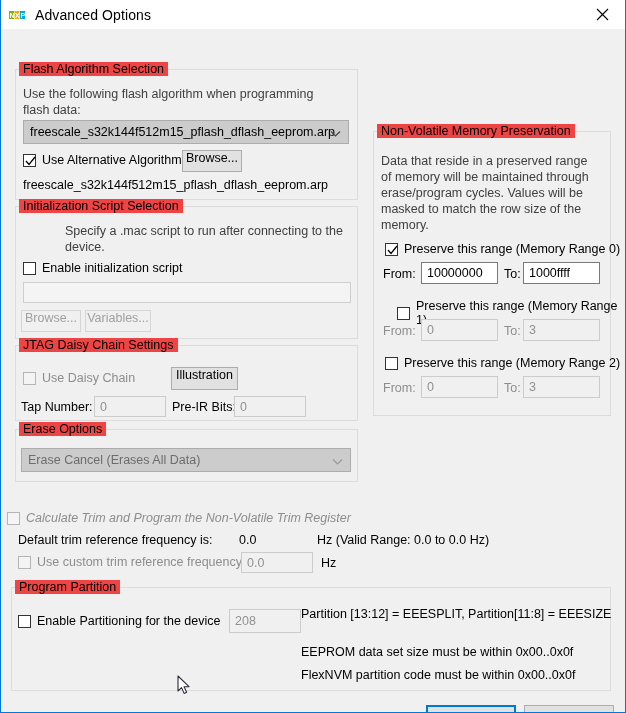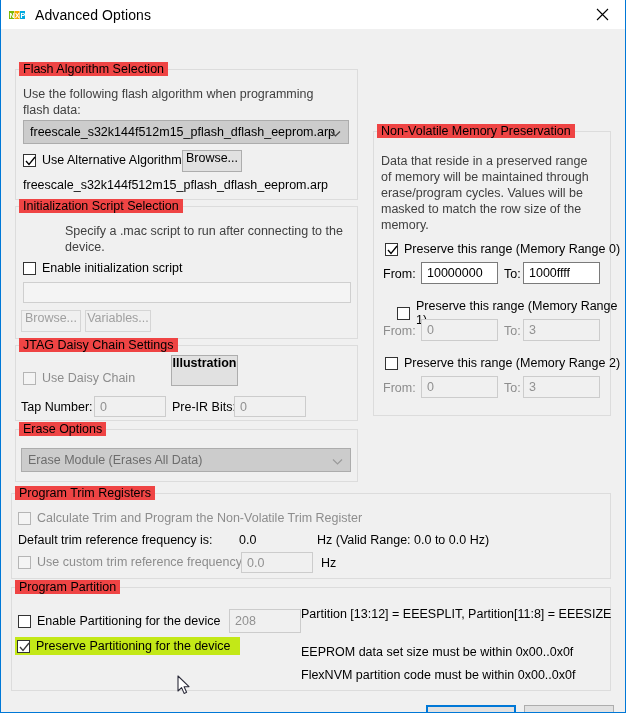--- a/index.html
+++ b/index.html
@@ -249,37 +249,37 @@
     <span>Variables...</span>
   </div>
 
   <div class="group" style="left:14px; top:316px; width:343px; height:76px;">
     <span class="glegend">JTAG Daisy Chain Settings</span>
   </div>
   <div class="cbrow disabled" style="left:22px; top:342px;">
     <span class="cbbox"></span>
     <span>Use Daisy Chain</span>
   </div>
-  <div class="btn" style="left:170px; top:326px; width:67px; height:31px;font-weight:bold;">
+  <div class="btn" style="left:170px; top:338px; width:67px; height:23px;">
     <span>Illustration</span>
   </div>
   <div class="lbl" style="left:20px; top:371px;">Tap Number:</div>
   <div class="txtbox disabled" style="left:93px; top:367px; width:72px; height:21px;">
     <span>0</span>
   </div>
   <div class="lbl" style="left:171px; top:371px;">Pre-IR Bits:</div>
   <div class="txtbox disabled" style="left:233px; top:367px; width:72px; height:21px;">
     <span>0</span>
   </div>
 
   <div class="group" style="left:14px; top:400px; width:343px; height:53px;">
     <span class="glegend">Erase Options</span>
   </div>
   <div class="combo disabled" style="left:20px; top:419px; width:330px; height:24px;">
-    <span>Erase Module (Erases All Data)</span>
+    <span>Erase Cancel (Erases All Data)</span>
     <span class="arrow">
       <svg width="11" height="8" viewBox="0 0 11 8">
           <path d="M1,1.5 L5.5,6 L10,1.5" stroke="#9a9a9a" stroke-width="1.2" fill="none"></path>
         </svg>
     </span>
   </div>
 
   <div class="group" style="left:372px; top:102px; width:238px; height:285px;">
     <span class="glegend">Non-Volatile Memory Preservation</span>
   </div>
@@ -321,24 +321,21 @@
   </div>
   <div class="lbl dim" style="left:382px; top:352px;">From:</div>
   <div class="txtbox disabled" style="left:420px; top:347px; width:77px; height:22px;">
     <span>0</span>
   </div>
   <div class="lbl dim" style="left:503px; top:352px;">To:</div>
   <div class="txtbox disabled" style="left:522px; top:347px; width:77px; height:22px;">
     <span>3</span>
   </div>
 
-  <div class="group" style="left:10px; top:464px; width:600px; height:86px;">
-    <span class="glegend">Program Trim Registers</span>
-  </div>
-  <div class="cbrow disabled" style="left:17px; top:482px;">
+  <div class="cbrow disabled" style="left:6px; top:482px;font-style:italic;">
     <span class="cbbox"></span>
     <span>Calculate Trim and Program the Non-Volatile Trim Register</span>
   </div>
   <div class="lbl" style="left:17px; top:504px;">Default trim reference frequency is:</div>
   <div class="lbl" style="left:238px; top:504px;">0.0</div>
   <div class="lbl" style="left:316px; top:504px;">Hz (Valid Range: 0.0 to 0.0 Hz)</div>
   <div class="cbrow disabled" style="left:17px; top:526px;">
     <span class="cbbox"></span>
     <span>Use custom trim reference frequency:</span>
   </div>
@@ -349,28 +346,20 @@
 
   <div class="group" style="left:10px; top:558px; width:600px; height:104px;">
     <span class="glegend">Program Partition</span>
   </div>
   <div class="cbrow" style="left:17px; top:585px;">
     <span class="cbbox"></span>
     <span>Enable Partitioning for the device</span>
   </div>
   <div class="txtbox disabled" style="left:228px; top:580px; width:72px; height:24px;">
     <span>208</span>
-  </div>
-  <div class="cbrow highlight" style="left:14px; top:608px; width:225px;">
-    <span class="cbbox">
-      <svg width="11" height="11" viewBox="0 0 11 11">
-          <path d="M1,5 L4,8.5 L10,1" stroke="#3a3a3a" stroke-width="1.3" fill="none"></path>
-        </svg>
-    </span>
-    <span>Preserve Partitioning for the device</span>
   </div>
   <div class="lbl" style="left:300px; top:578px;">Partition [13:12] = EEESPLIT, Partition[11:8] = EEESIZE</div>
   <div class="lbl" style="left:300px; top:616px;">EEPROM data set size must be within 0x00..0x0f</div>
   <div class="lbl" style="left:300px; top:639px;">FlexNVM partition code must be within 0x00..0x0f</div>
 
   <div class="footer-btn default" style="left:425px; top:676px; width:90px;">
     <span>OK</span>
   </div>
   <div class="footer-btn" style="left:523px; top:676px; width:90px;">
     <span>Cancel</span>

